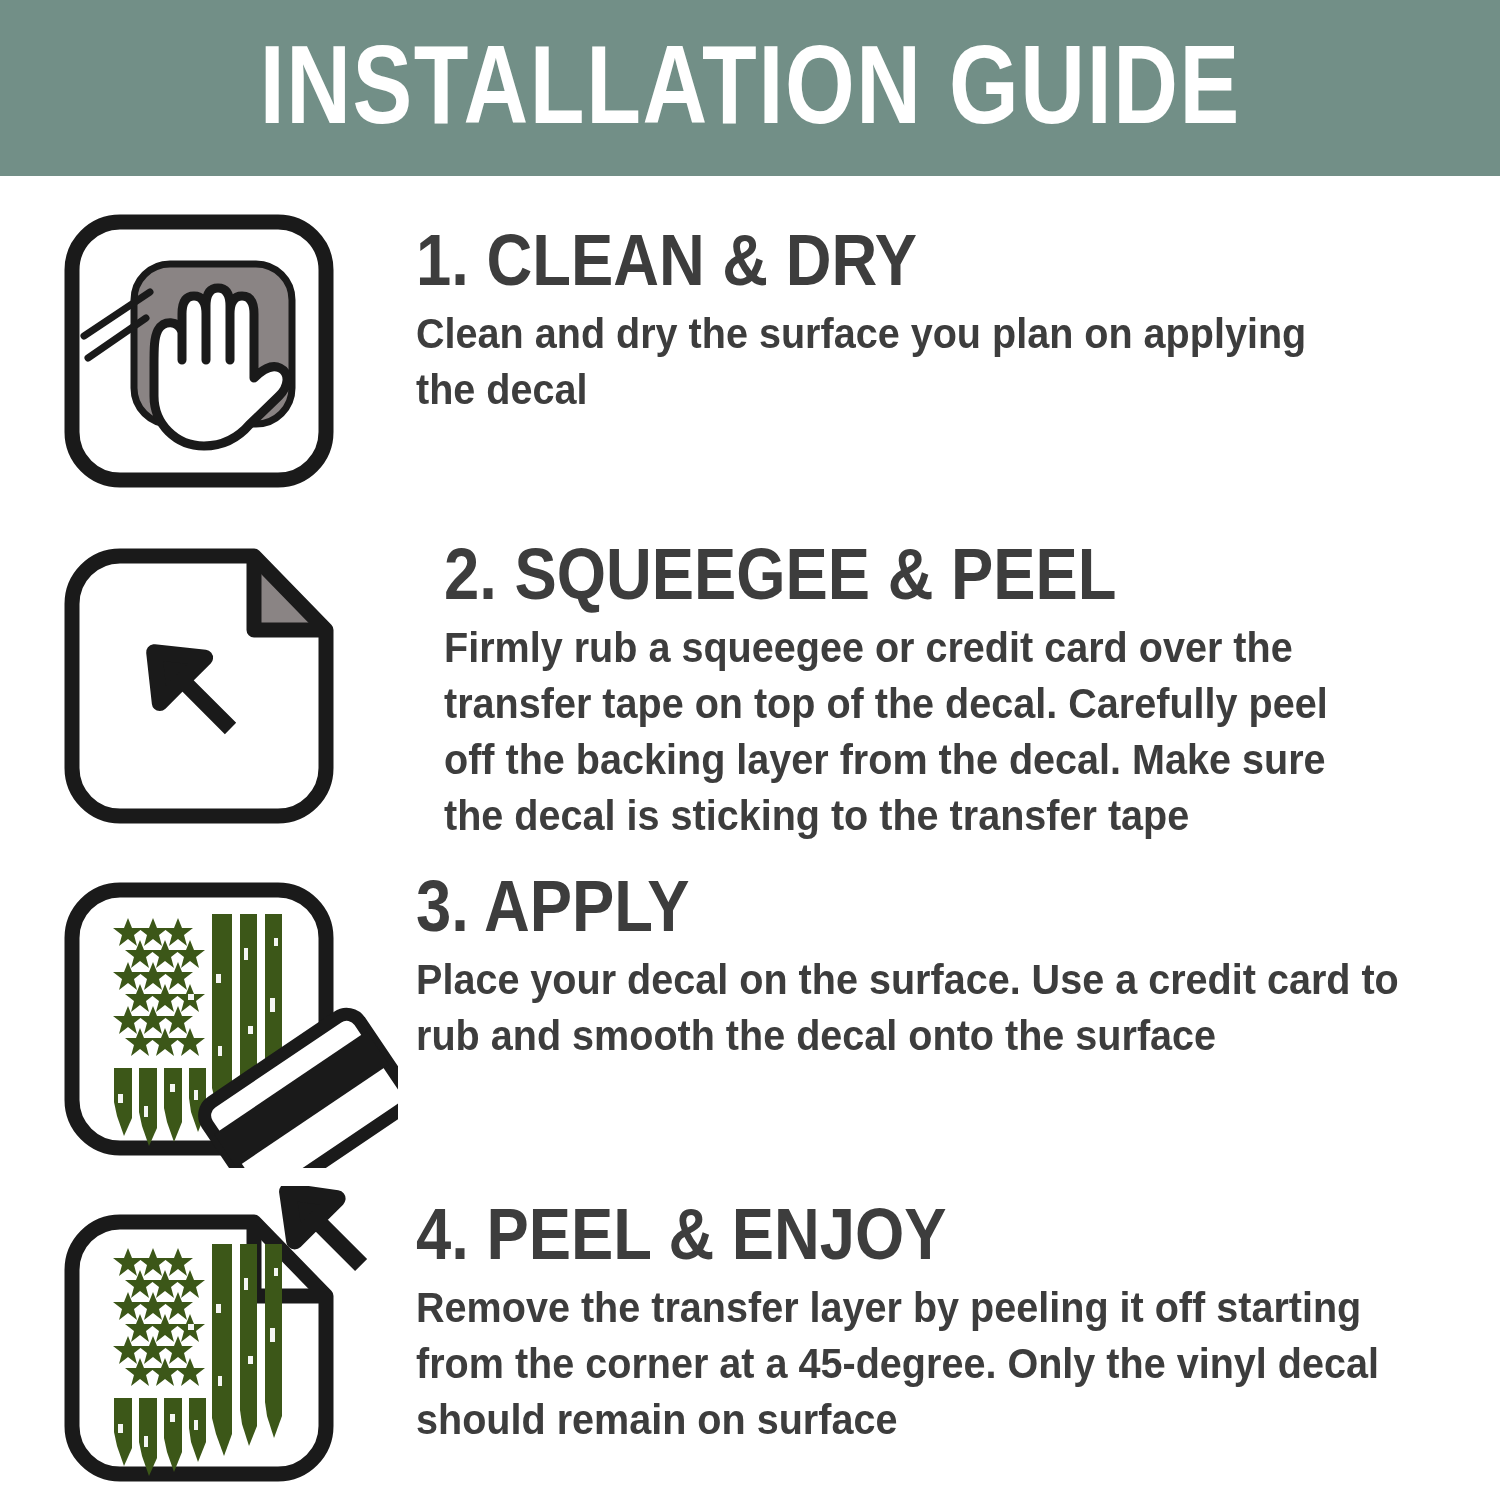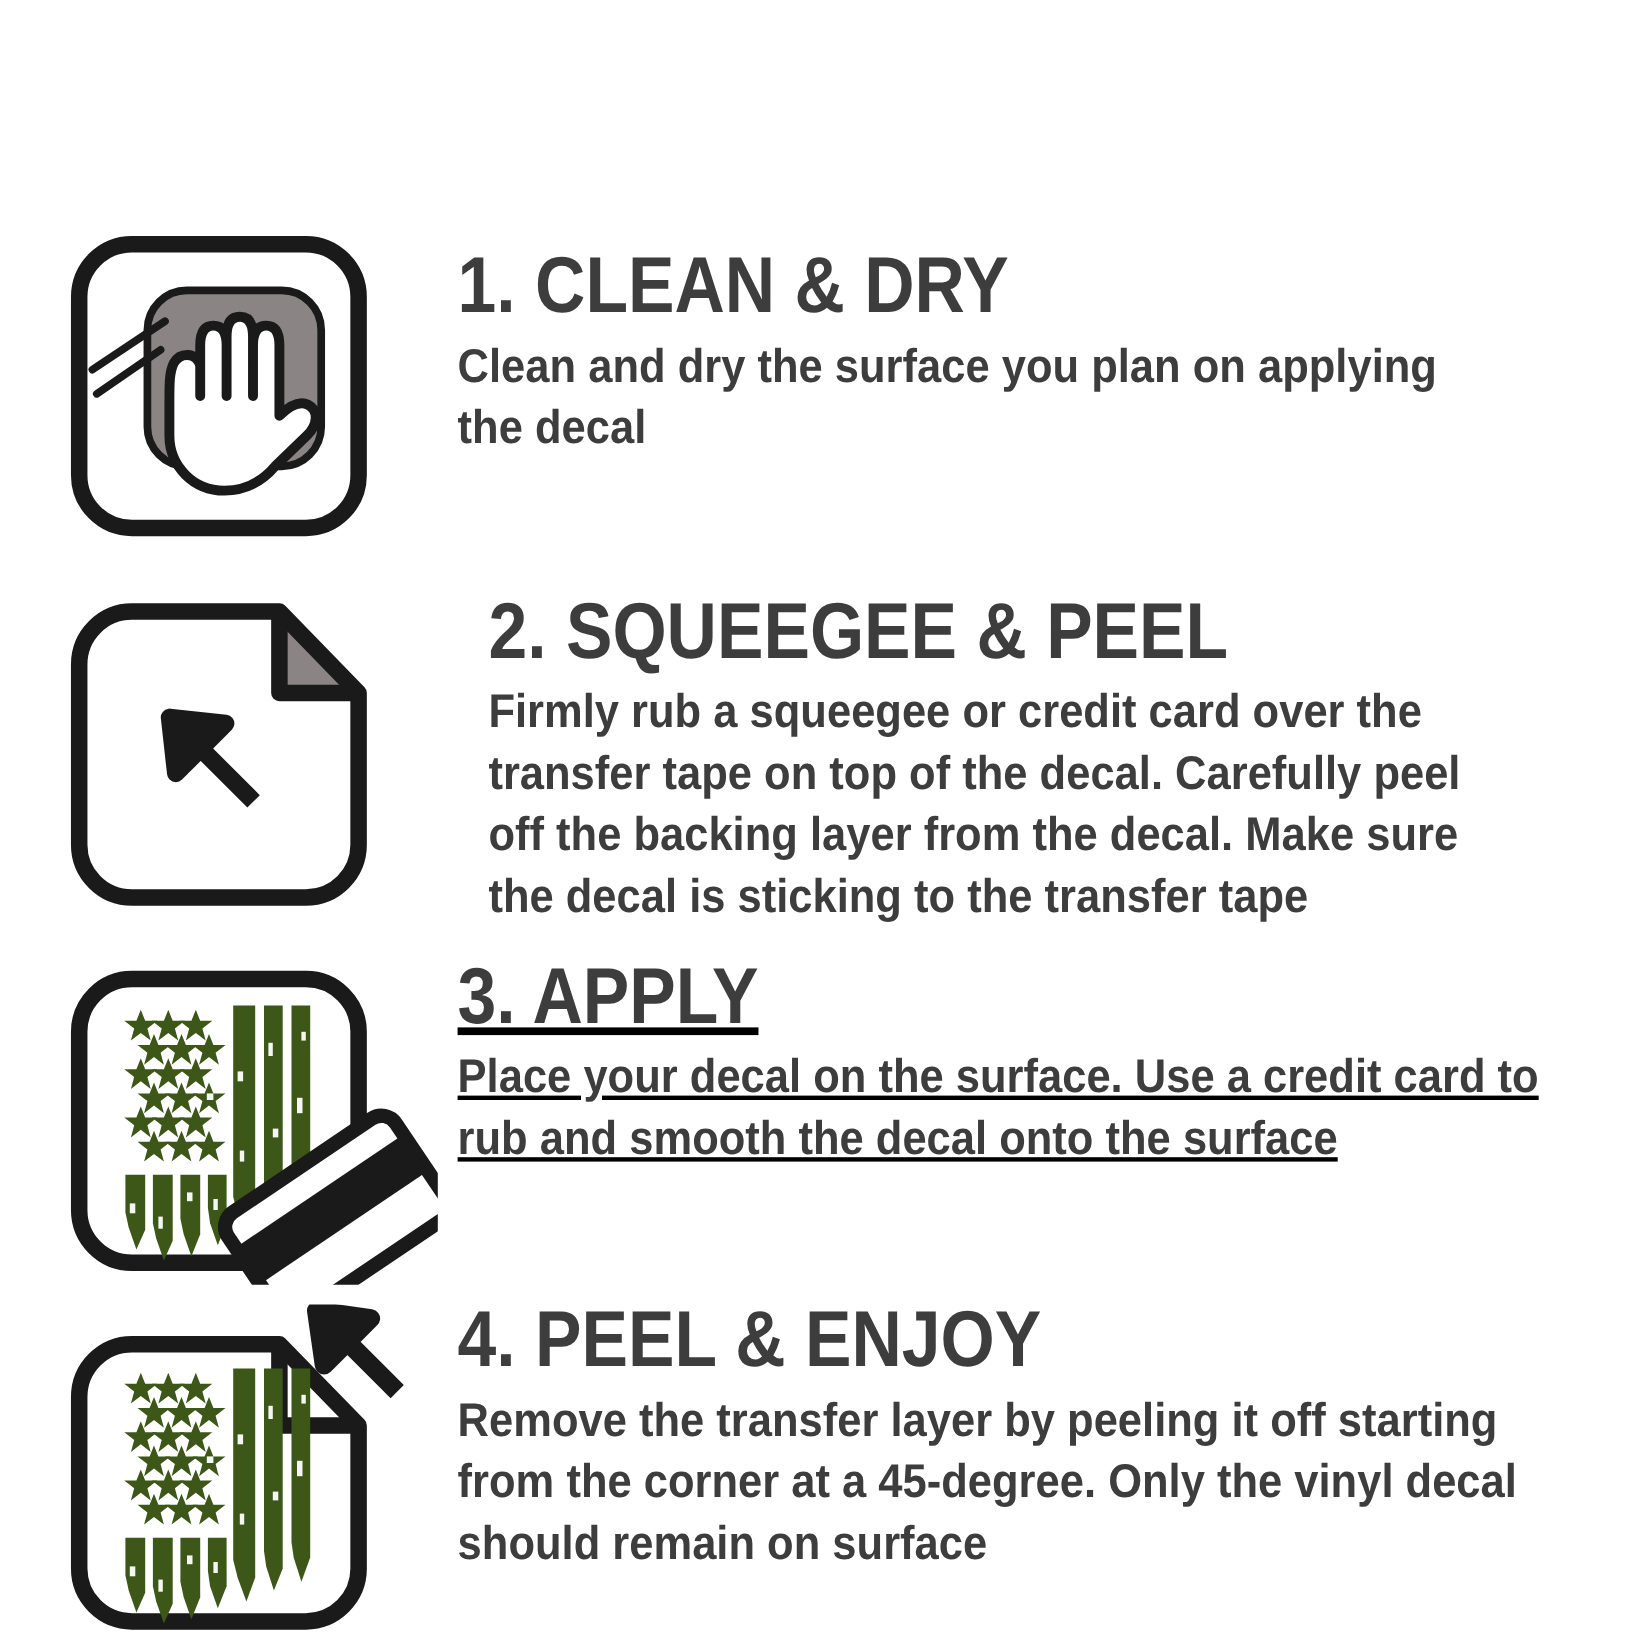--- a/index.html
+++ b/index.html
@@ -98,38 +98,41 @@
   }
 
   
   #row-1 { top: 34px;  }
   #row-2 { top: 356px; }
   #row-3 { top: 688px; }
   #row-4 { top: 1000px; }
 
   #row-1 .step-text { top: 14px; }
   #row-2 .step-text { top: 6px; margin-left: 28px; }
-  #row-3 .step-text { top: 6px; text-decoration: underline; }
-  #row-4 .step-text { top: 6px; }
+  #row-3 .step-text { top: 6px; }
+  #row-4 .step-text { top: 22px; }
 
   #row-1 .step-icon-wrap { top: 0px; }
   #row-2 .step-icon-wrap { top: 4px; }
   #row-3 .step-icon-wrap { top: 14px; }
   #row-4 .step-icon-wrap { top: 10px; }
 
   #row-3 .step-body { width: 1090px; }
   #row-4 .step-body { width: 1080px; }
 
   svg { display: block; }
 </style>
 </head>
 <body>
 
 <div id="page">
 
+  <div class="header-banner">
+    <div class="header-title">INSTALLATION  GUIDE</div>
+  </div>
 
   <div class="steps">
 
     <div class="step-row" id="row-1">
       <div class="step-icon-wrap">
         <svg width="300" height="290" viewBox="0 0 300 290">
 
           <rect x="14" y="12" width="254" height="258" rx="48" ry="48" fill="#ffffff" stroke="#1a1a1a" stroke-width="15"></rect>
 
           <rect x="76" y="54" width="158" height="160" rx="36" ry="36" fill="#8a8484" stroke="#1a1a1a" stroke-width="7"></rect>

